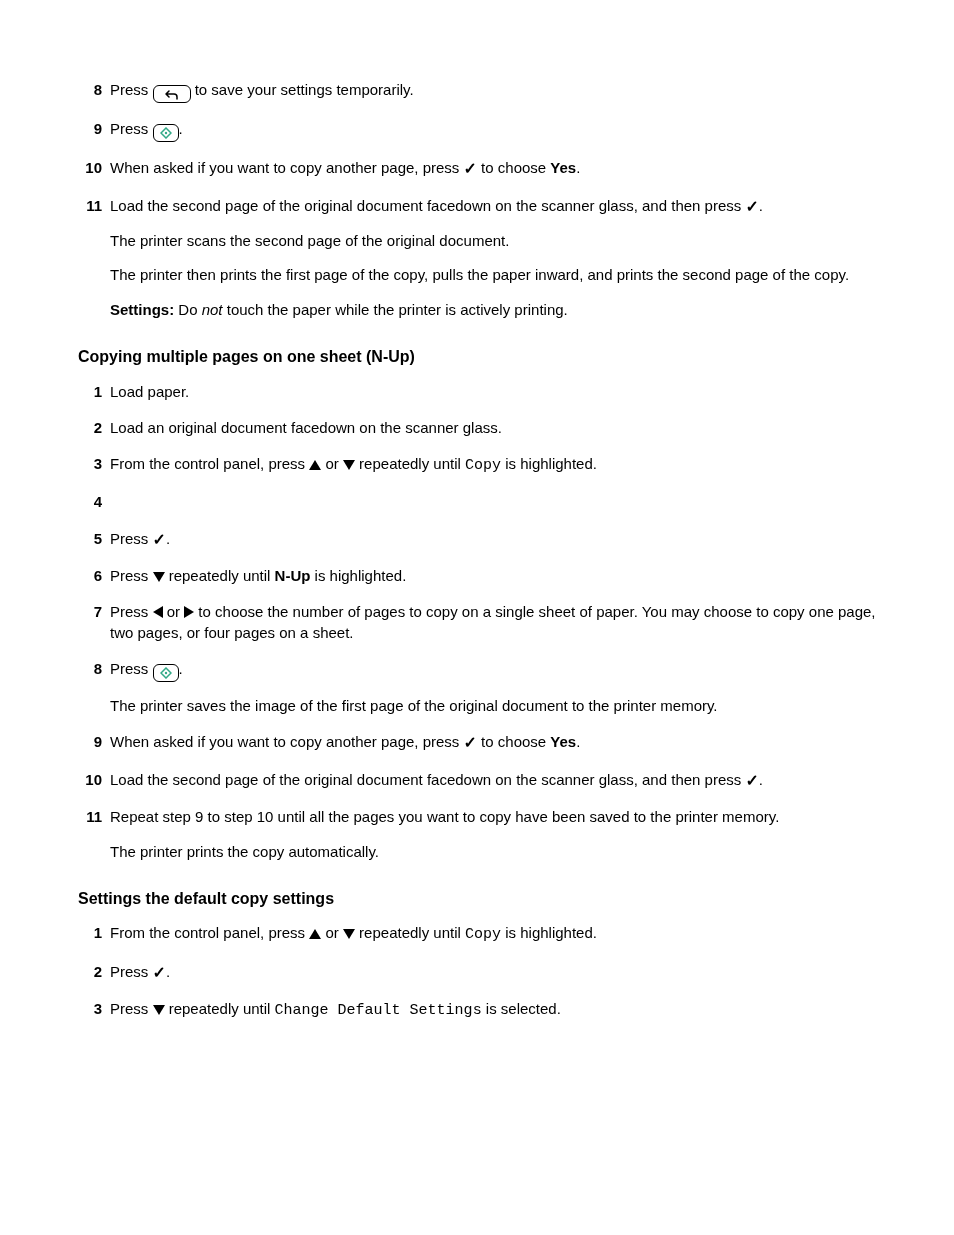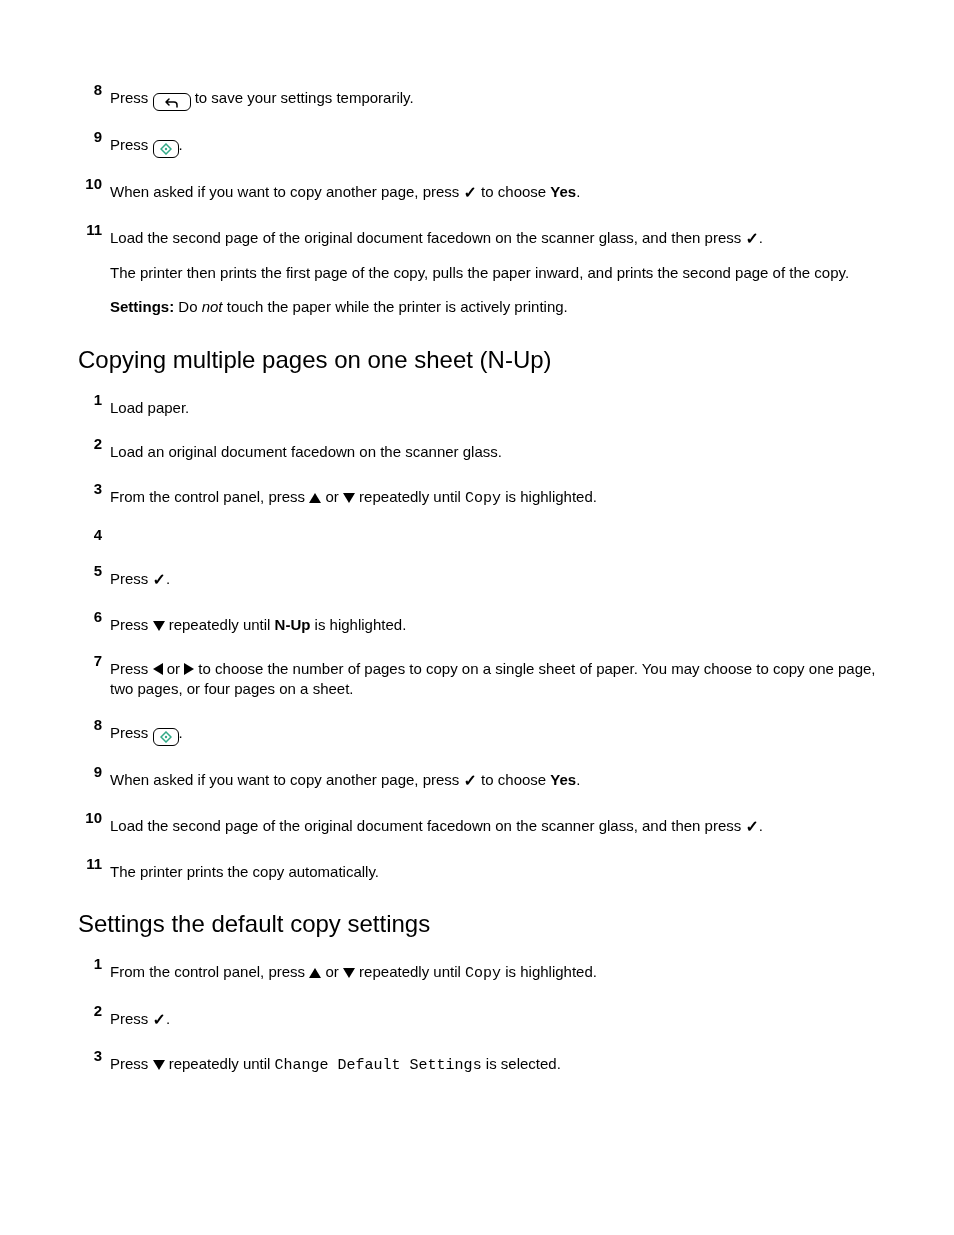--- a/index.html
+++ b/index.html
@@ -26,28 +26,28 @@
     font-weight: bold;
     min-width: 24px;
     text-align: right;
     padding-right: 8px;
     flex-shrink: 0;
   }
   ol.steps > li .body {
     flex: 1;
   }
   ol.steps > li .body p {
-    margin: 8px 0 14px 0;
+    margin: 0 0 14px 0;
   }
   ol.steps > li .body p:last-child {
     margin-bottom: 0;
   }
   h2.section {
-    font-size: 24px;
-    font-weight: normal;
+    font-size: 16px;
+    font-weight: bold;
     margin: 26px 0 14px 0;
   }
   .btn-box {
     display: inline-block;
     border: 1.5px solid #000;
     border-radius: 6px;
     padding: 0 8px;
     height: 16px;
     line-height: 14px;
     vertical-align: -3px;
@@ -103,20 +103,21 @@
     <li>
       <span class="num">10</span>
       <div class="body">
         <p>When asked if you want to copy another page, press <span class="check">✓</span> to choose <span class="bold">Yes</span>.</p>
       </div>
     </li>
     <li>
       <span class="num">11</span>
       <div class="body">
         <p>Load the second page of the original document facedown on the scanner glass, and then press <span class="check">✓</span>.</p>
+        <p>The printer scans the second page of the original document.</p>
         <p>The printer then prints the first page of the copy, pulls the paper inward, and prints the second page of the copy.</p>
         <p><span class="bold">Settings:</span> Do <span class="italic">not</span> touch the paper while the printer is actively printing.</p>
       </div>
     </li>
   </ol>
 
 <h2 class="section">Copying multiple pages on one sheet (N-Up)</h2>
 <ol class="steps" id="sec1">
     <li>
       <span class="num">1</span>
@@ -159,37 +160,39 @@
         <p>Press <span class="tri tri-left"></span> or <span class="tri tri-right"></span> to choose the number of pages to copy on a single sheet of paper. You may choose to copy one page, two pages, or four pages on a sheet.</p>
       </div>
     </li>
     <li>
       <span class="num">8</span>
       <div class="body">
         <p>Press <span class="btn-box small"><svg class="diamond" width="12" height="12" viewBox="0 0 12 12">
               <path d="M6 1 L11 6 L6 11 L1 6 Z" fill="none" stroke="#3a8" stroke-width="1.5"></path>
               <circle cx="6" cy="6" r="1.2" fill="#3a8"></circle>
             </svg></span>.</p>
+        <p>The printer saves the image of the first page of the original document to the printer memory.</p>
       </div>
     </li>
     <li>
       <span class="num">9</span>
       <div class="body">
         <p>When asked if you want to copy another page, press <span class="check">✓</span> to choose <span class="bold">Yes</span>.</p>
       </div>
     </li>
     <li>
       <span class="num">10</span>
       <div class="body">
         <p>Load the second page of the original document facedown on the scanner glass, and then press <span class="check">✓</span>.</p>
       </div>
     </li>
     <li>
       <span class="num">11</span>
       <div class="body">
+        <p>Repeat step 9 to step 10 until all the pages you want to copy have been saved to the printer memory.</p>
         <p>The printer prints the copy automatically.</p>
       </div>
     </li>
   </ol>
 
 <h2 class="section">Settings the default copy settings</h2>
 <ol class="steps" id="sec2">
     <li>
       <span class="num">1</span>
       <div class="body">

